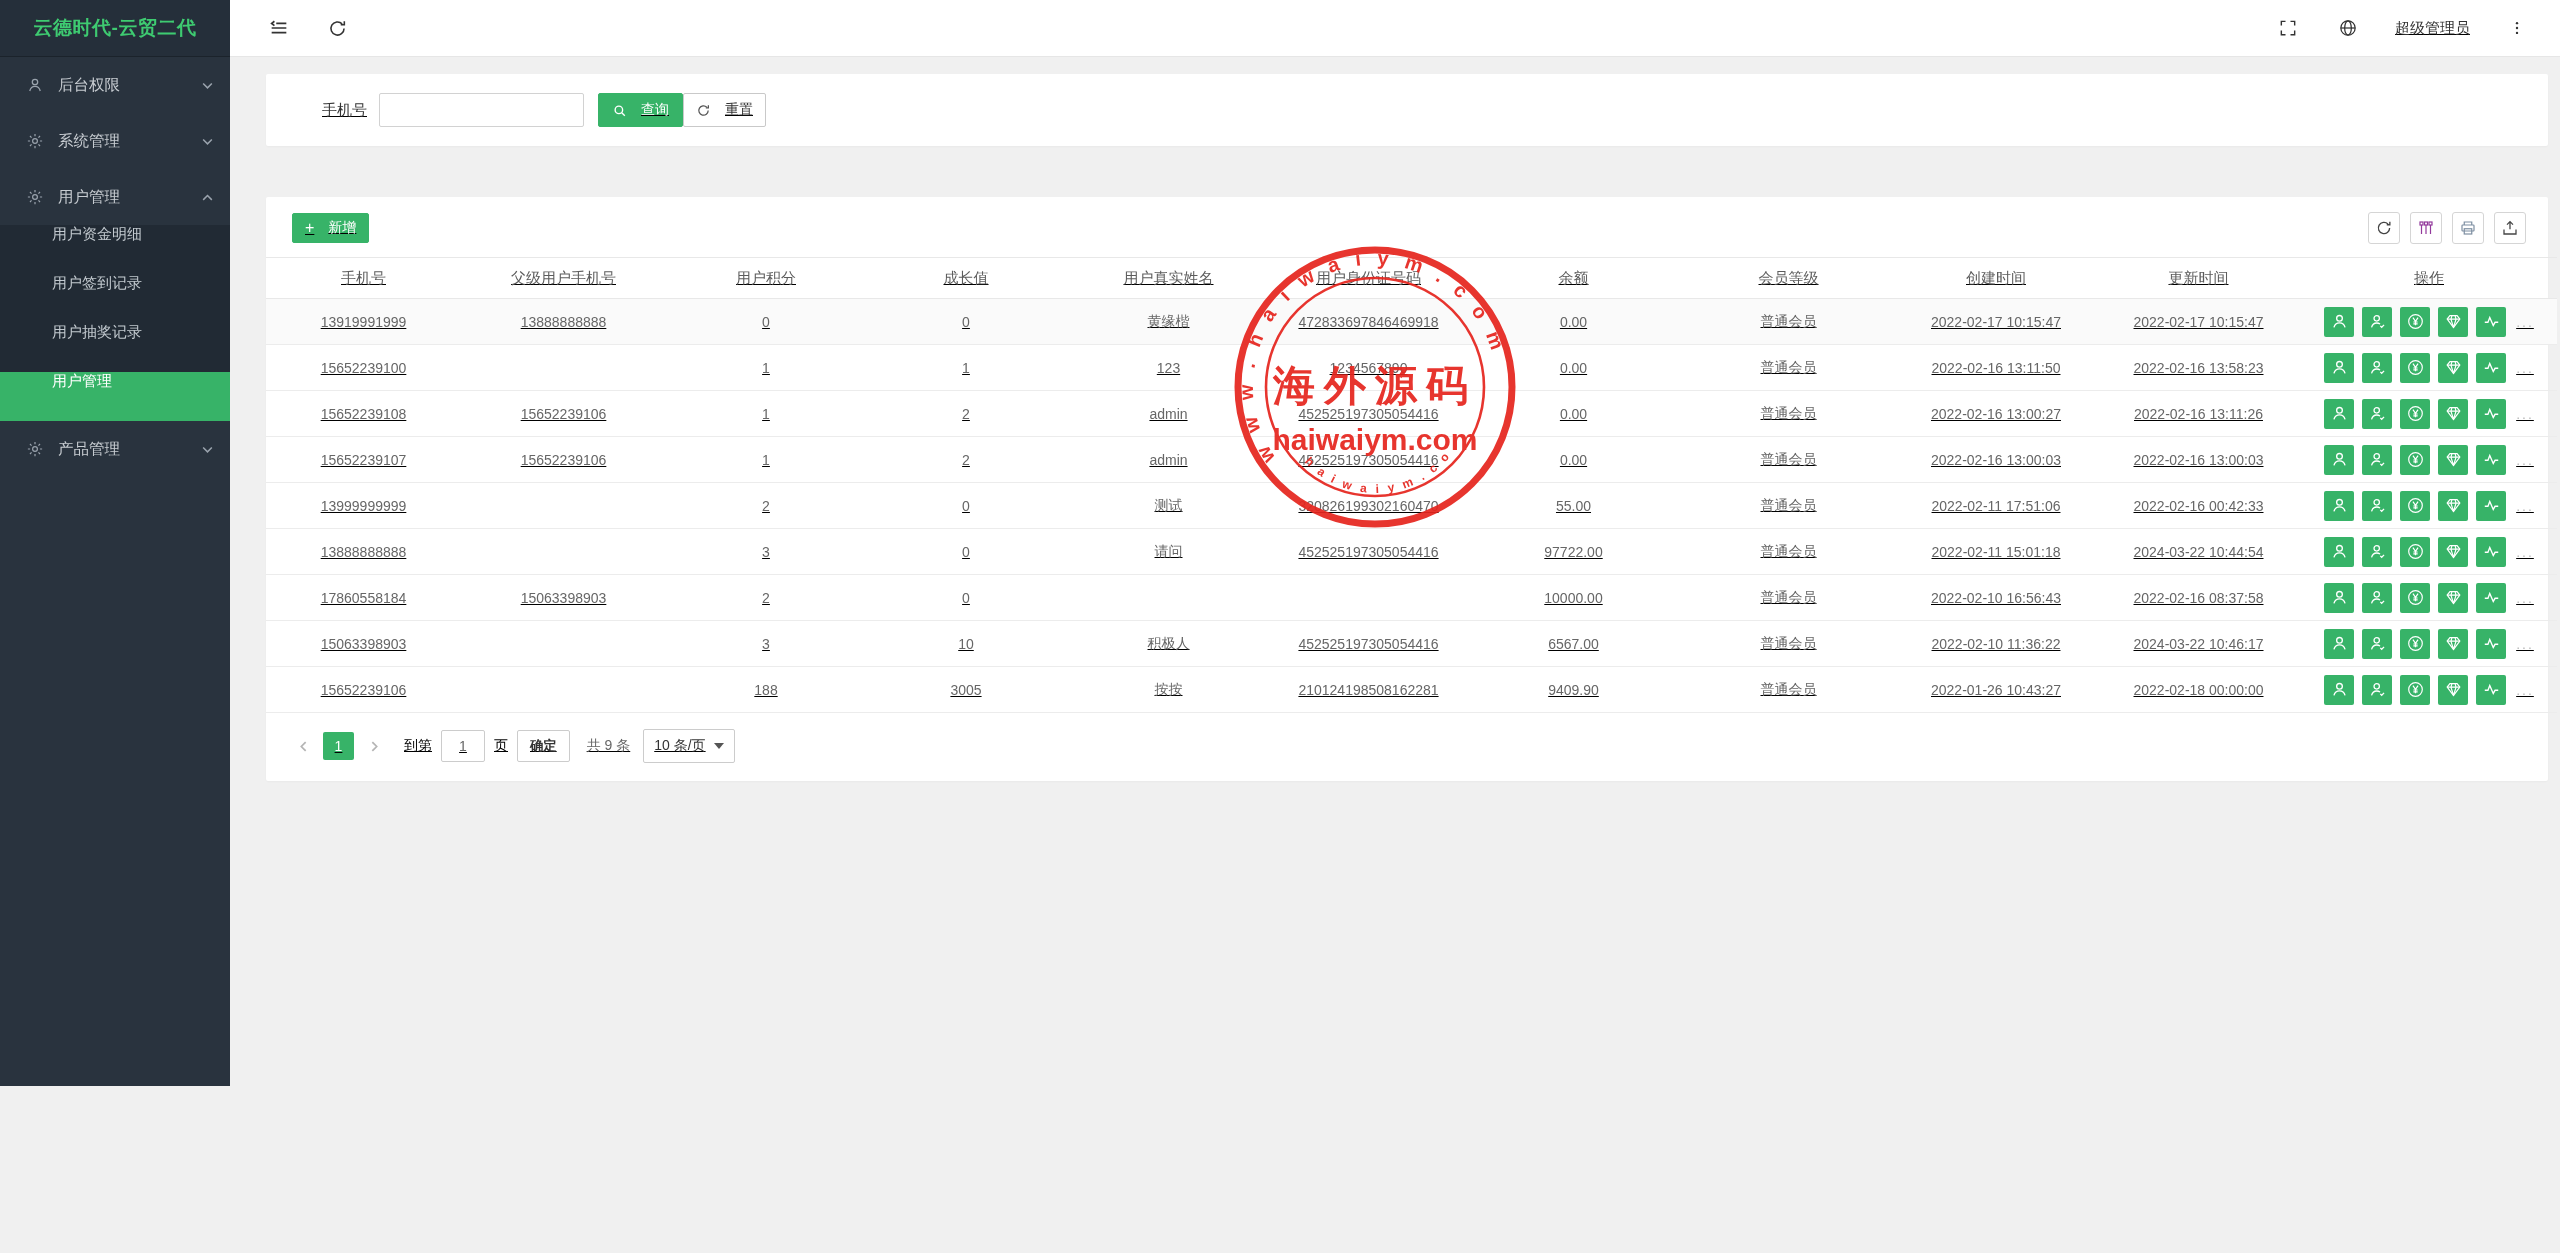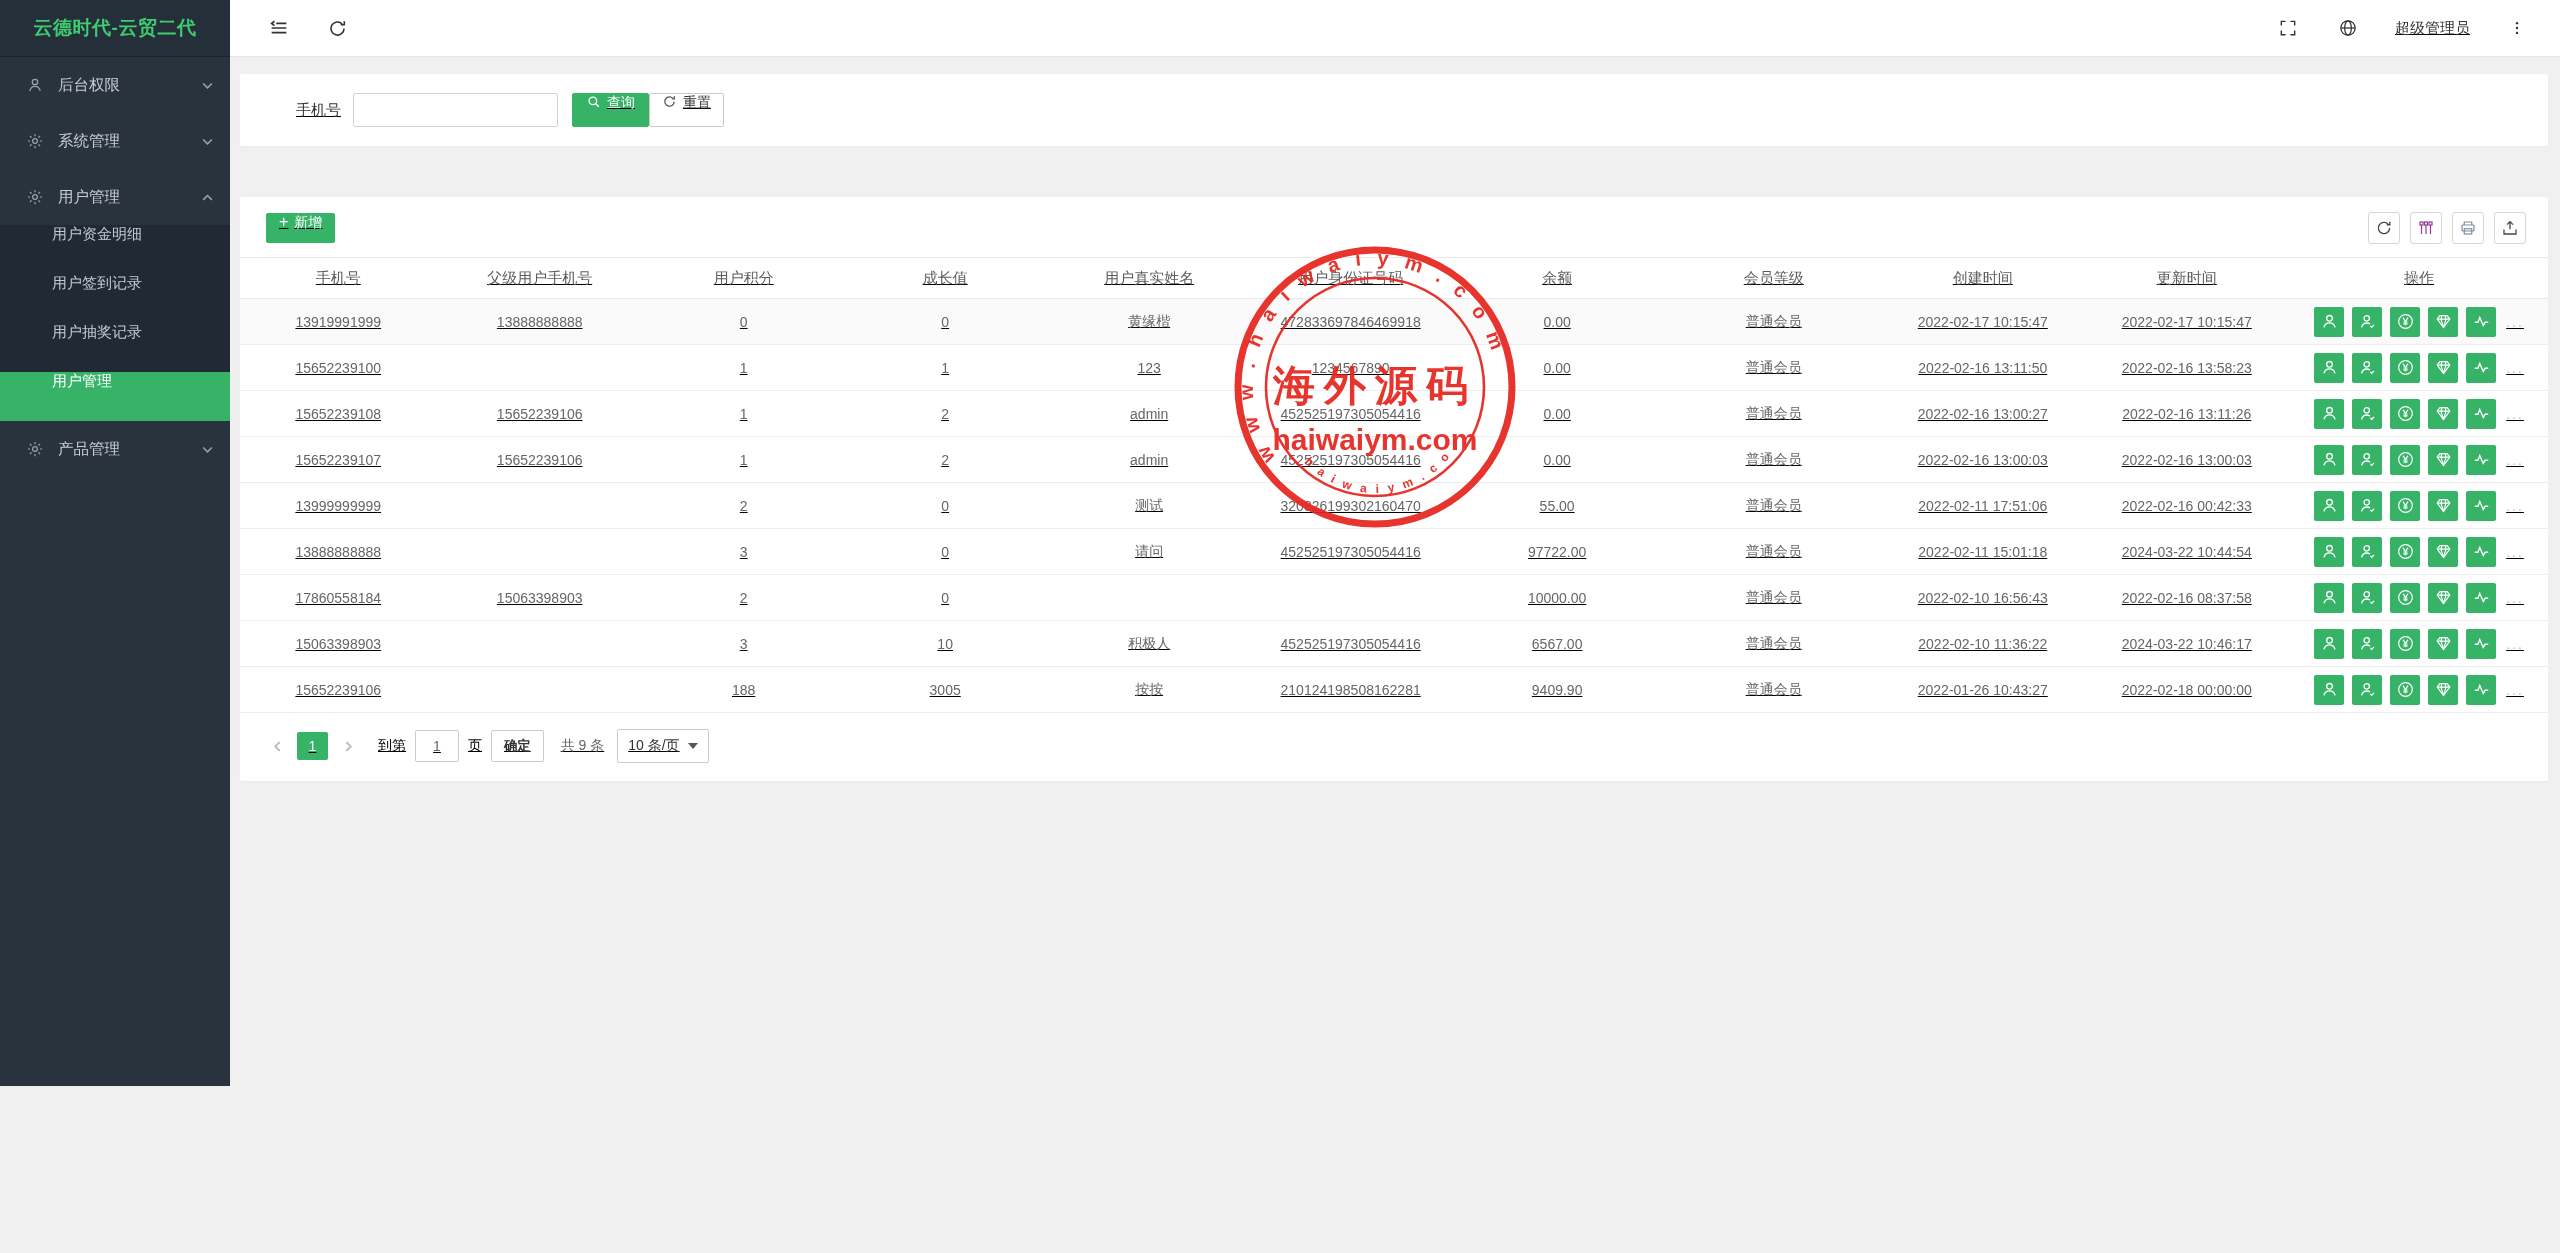--- a/index.html
+++ b/index.html
@@ -23,28 +23,28 @@
   svg{display:block;}
 
   
   .main{flex:1;display:flex;flex-direction:column;position:relative;min-width:0;text-decoration:underline;}
   .topbar{height:56px;background:#fff;border-bottom:1px solid #e6e6e6;display:flex;align-items:center;padding:0 30px 0 36px;}
   .tb-btn{width:26px;height:26px;display:inline-flex;align-items:center;justify-content:center;cursor:pointer;}
   .tb-left{display:flex;align-items:center;gap:32px;}
   .tb-right{margin-left:auto;display:flex;align-items:center;gap:34px;}
   .username{font-size:15px;color:#333;cursor:pointer;}
 
-  .content{padding:17px 12px 0 10px;}
+  .content{padding:17px 12px 0 36px;}
   .card{background:#fff;border-radius:2px;box-shadow:0 1px 2px rgba(0,0,0,.03);}
 
   
   .search-card{height:72px;display:flex;align-items:center;padding-left:56px;}
   .search-label{font-size:15px;color:#333;margin-right:12px;}
   .search-input{width:183px;height:32px;border:1px solid #d2d2d2;border-radius:2px;outline:none;padding:0 10px;font-size:14px;color:#333;background:#fff;}
-  .btn{display:inline-flex;align-items:flex-start;justify-content:center;gap:6px;height:34px;border-radius:2px;font-size:14px;cursor:pointer;box-sizing:border-box;user-select:none;}
+  .btn{display:inline-flex;align-items:center;justify-content:center;gap:14px;height:34px;border-radius:2px;font-size:14px;cursor:pointer;box-sizing:border-box;user-select:none;}
   .btn-green{background:#37b368;color:#fff;border:1px solid #37b368;padding:0 13px;}
   .btn-plain{background:#fff;color:#333;border:1px solid #c9c9c9;padding:0 12px;}
   .search-card .btn-green{margin-left:14px;}
   .search-card .btn-plain{}
 
   
   .table-card{margin-top:51px;position:relative;padding-bottom:6px;}
   .tc-toolbar{display:flex;align-items:center;padding:15px 22px 13px 26px;}
   .add-btn{height:30px;padding:0 12px;}
   .tc-tools{margin-left:auto;display:flex;gap:10px;}

